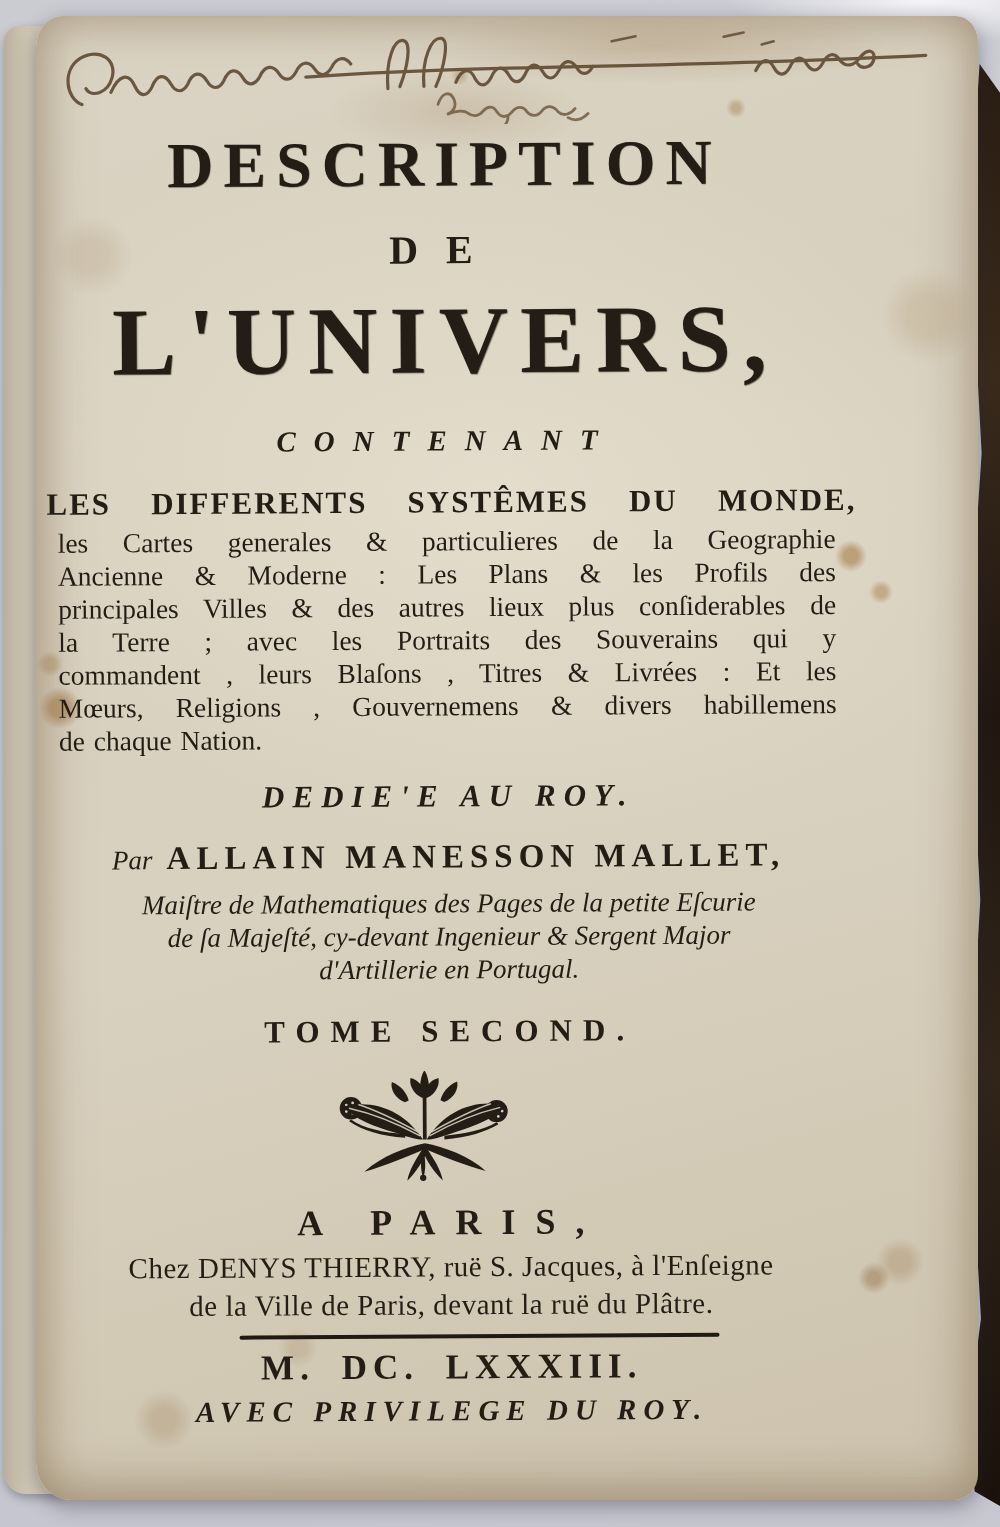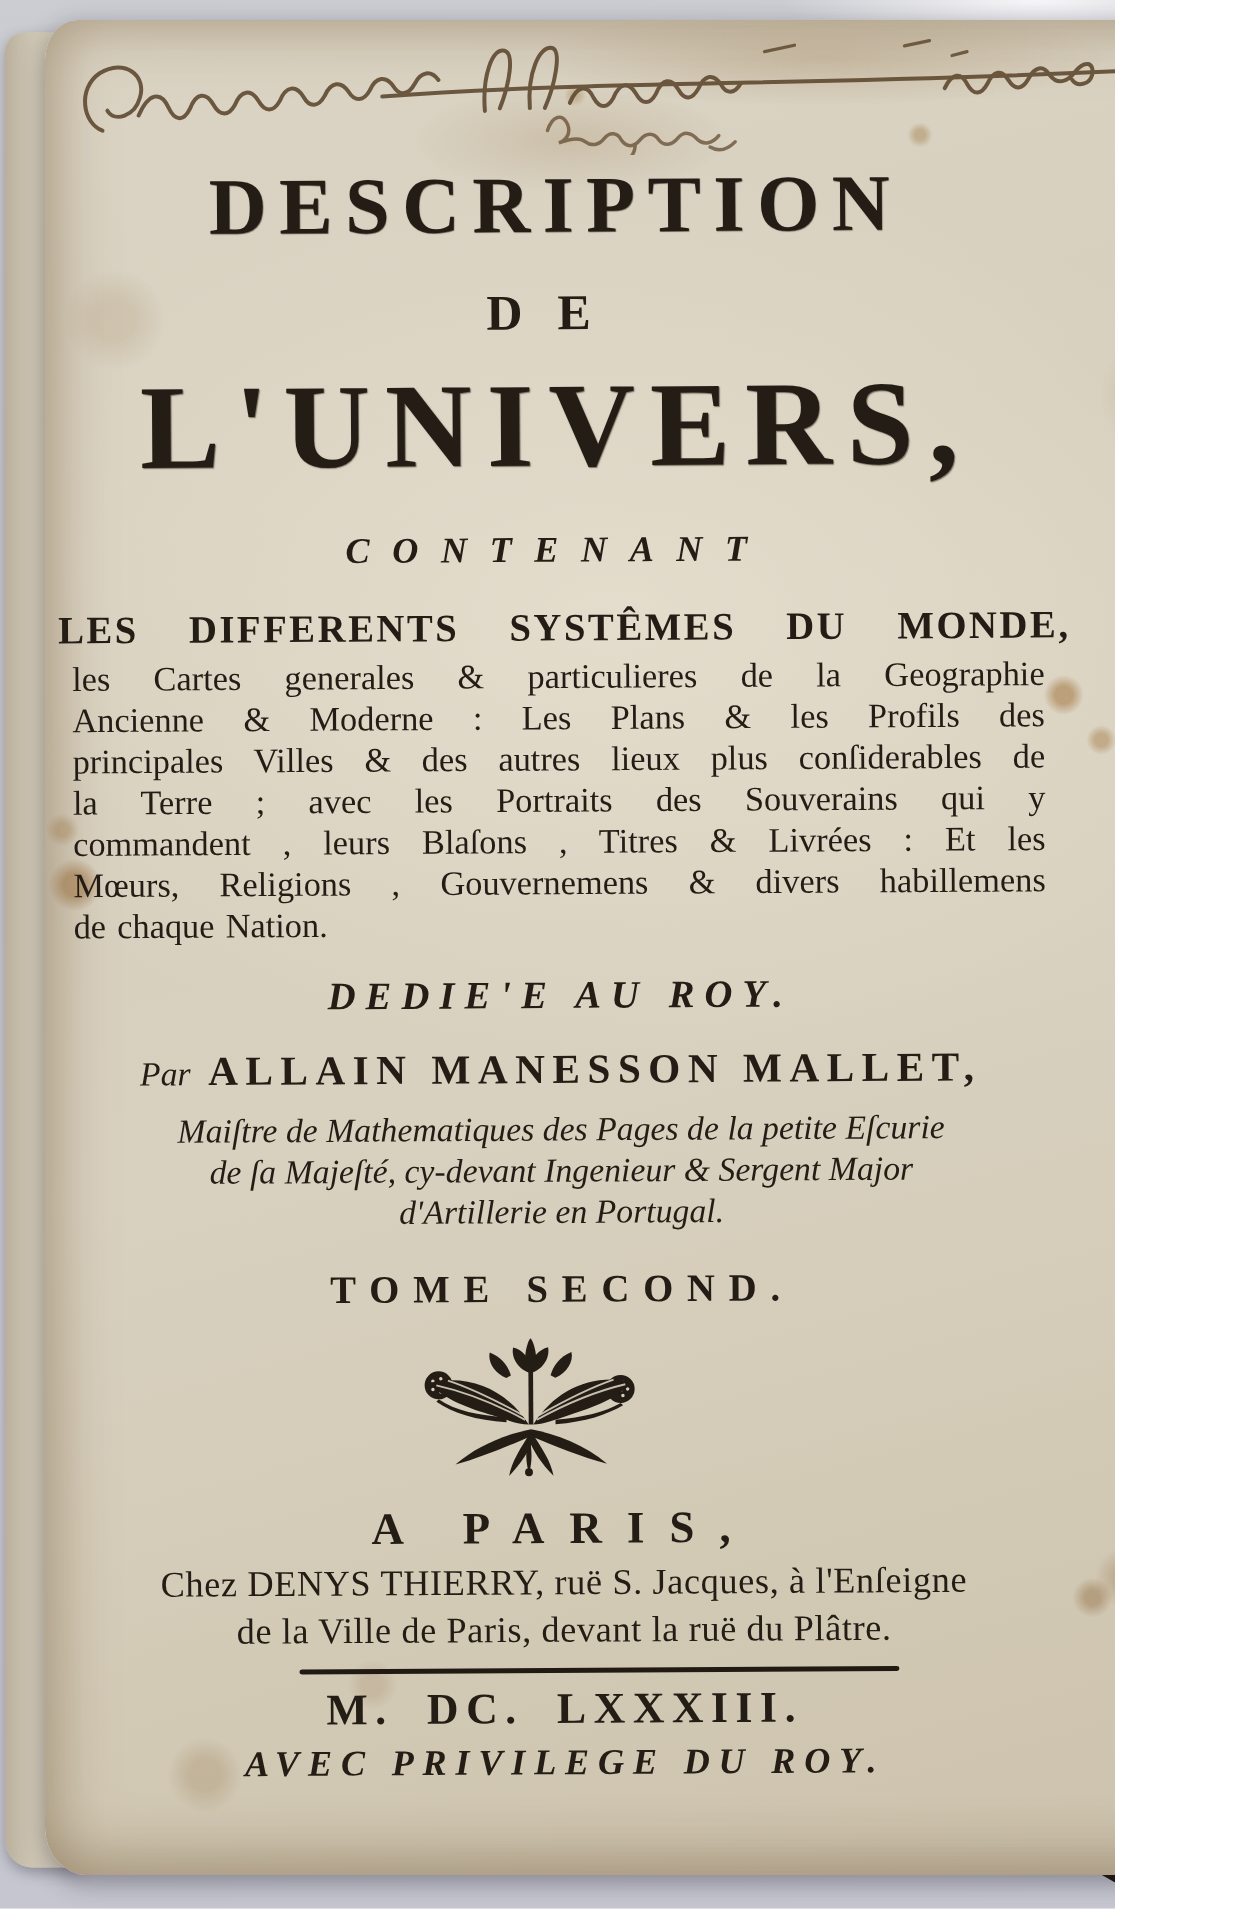--- a/index.html
+++ b/index.html
@@ -1,21 +1,21 @@
 <!DOCTYPE html>
 <html><head>
 <meta charset="utf-8">
 <style>
   html, body { margin: 0; padding: 0; }
   body {
     width: 1000px; height: 1527px;
     font-family: "Liberation Serif", "DejaVu Serif", serif;
   }
   .photo {
-    position: relative; width: 892px; height: 1527px; overflow: hidden;
+    position: relative; width: 1000px; height: 1527px; overflow: hidden;
     background:
       radial-gradient(ellipse 340px 70px at 93% 0%, #f7f7f9 0%, rgba(247,247,249,0) 60%),
       linear-gradient(188deg, #cdced4 0%, #c7c8ce 35%, #c9cad2 75%, #c5c6cf 100%);
   }
   
   .under-page {
     position: absolute; left: 4px; top: 26px; width: 62px; height: 1468px;
     background: linear-gradient(90deg, #b9af9c 0%, #cfc7b4 35%, #d6ceba 70%, #b4a98f 100%);
     border-radius: 16px 0 0 22px;
     box-shadow: 0 4px 10px rgba(50,45,60,.35);

